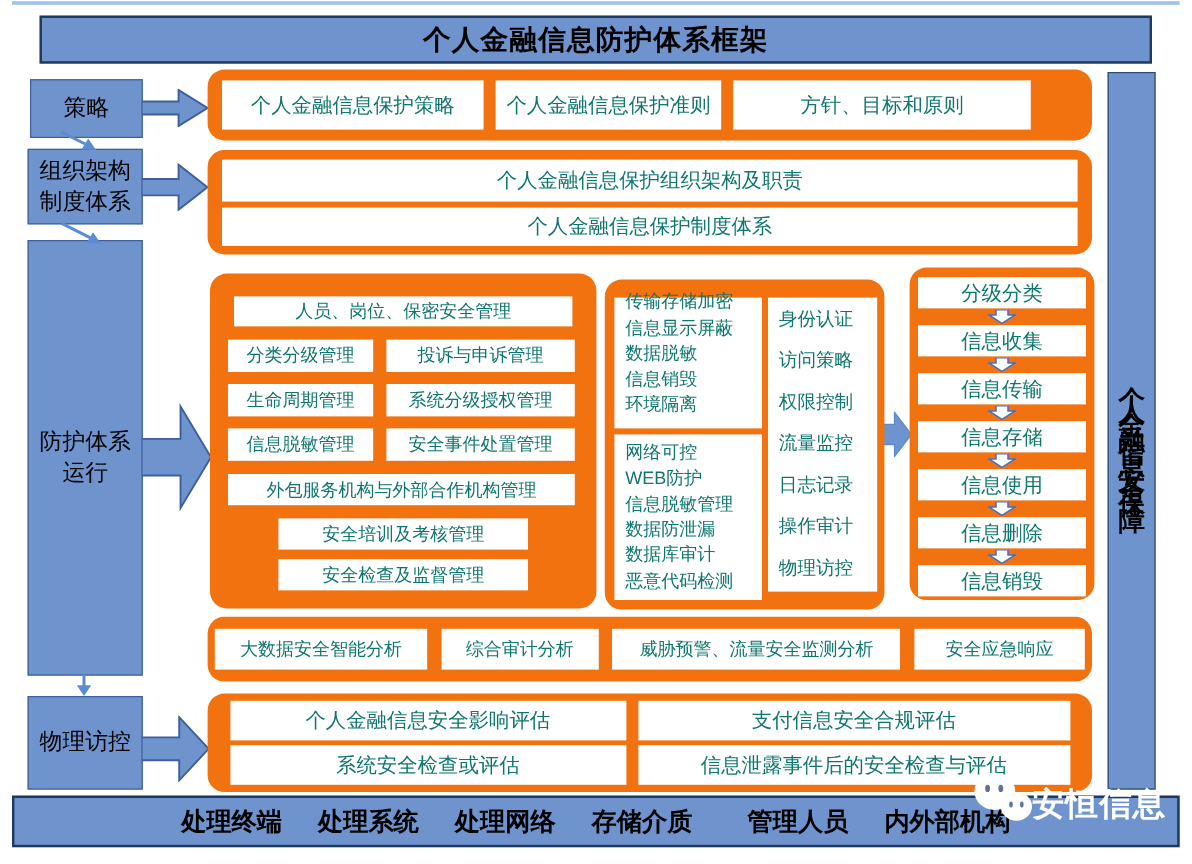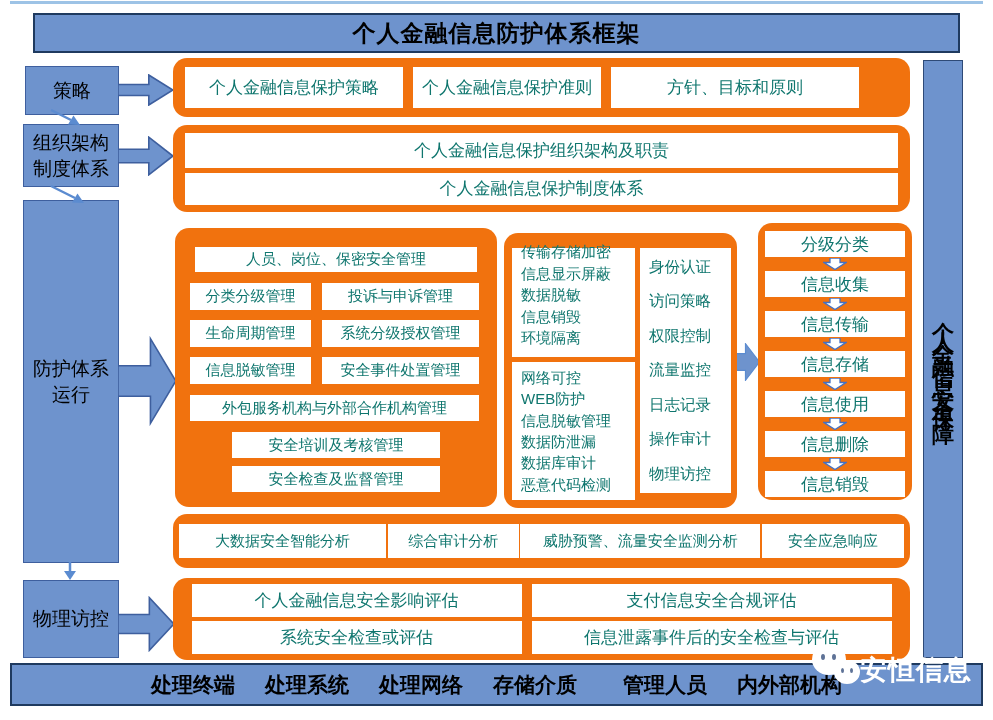--- a/index.html
+++ b/index.html
@@ -81,21 +81,21 @@
   .tline{display:block;font-size:15px;line-height:21.4px;white-space:nowrap;}
   .taline{display:block;font-size:15.5px;line-height:34.5px;white-space:nowrap;}
   #lifecycle-group{left:758px;top:223px;width:154px;height:277px;display:flex;flex-direction:column;align-items:center;padding-top:8px;}
   .lc-item{display:flex;flex-direction:column;align-items:center;}
   .lc-box{width:140px;height:26px;font-size:17px;}
   .lc-arrow{height:12px;margin:1px 0;display:block;}
   .lc-item:last-child .lc-arrow{display:none;}
   
   #analysis-group{left:173px;top:514px;width:737px;height:54px;display:flex;align-items:center;justify-content:space-between;padding:0 6px;}
   .an-box{height:34px;font-size:15px;}
-  .an-box:nth-child(1){width:207px;}
+  .an-box:nth-child(1){width:177px;}
   .an-box:nth-child(2){width:131px;}
   .an-box:nth-child(3){width:240px;}
   .an-box:nth-child(4){width:142px;}
   
   #evaluation-group{left:173px;top:578px;width:737px;height:82px;display:grid;grid-template-columns:330px 360px;gap:4px 10px;align-content:center;justify-content:center;}
   .ev-box{height:33px;font-size:17px;}
   
   #watermark{position:absolute;left:810px;top:643px;width:180px;height:52px;z-index:5;}
   .wm-bubble{position:absolute;background:#fff;border-radius:50%;}
   #wm-b1{left:2px;top:1px;width:34px;height:31px;}

